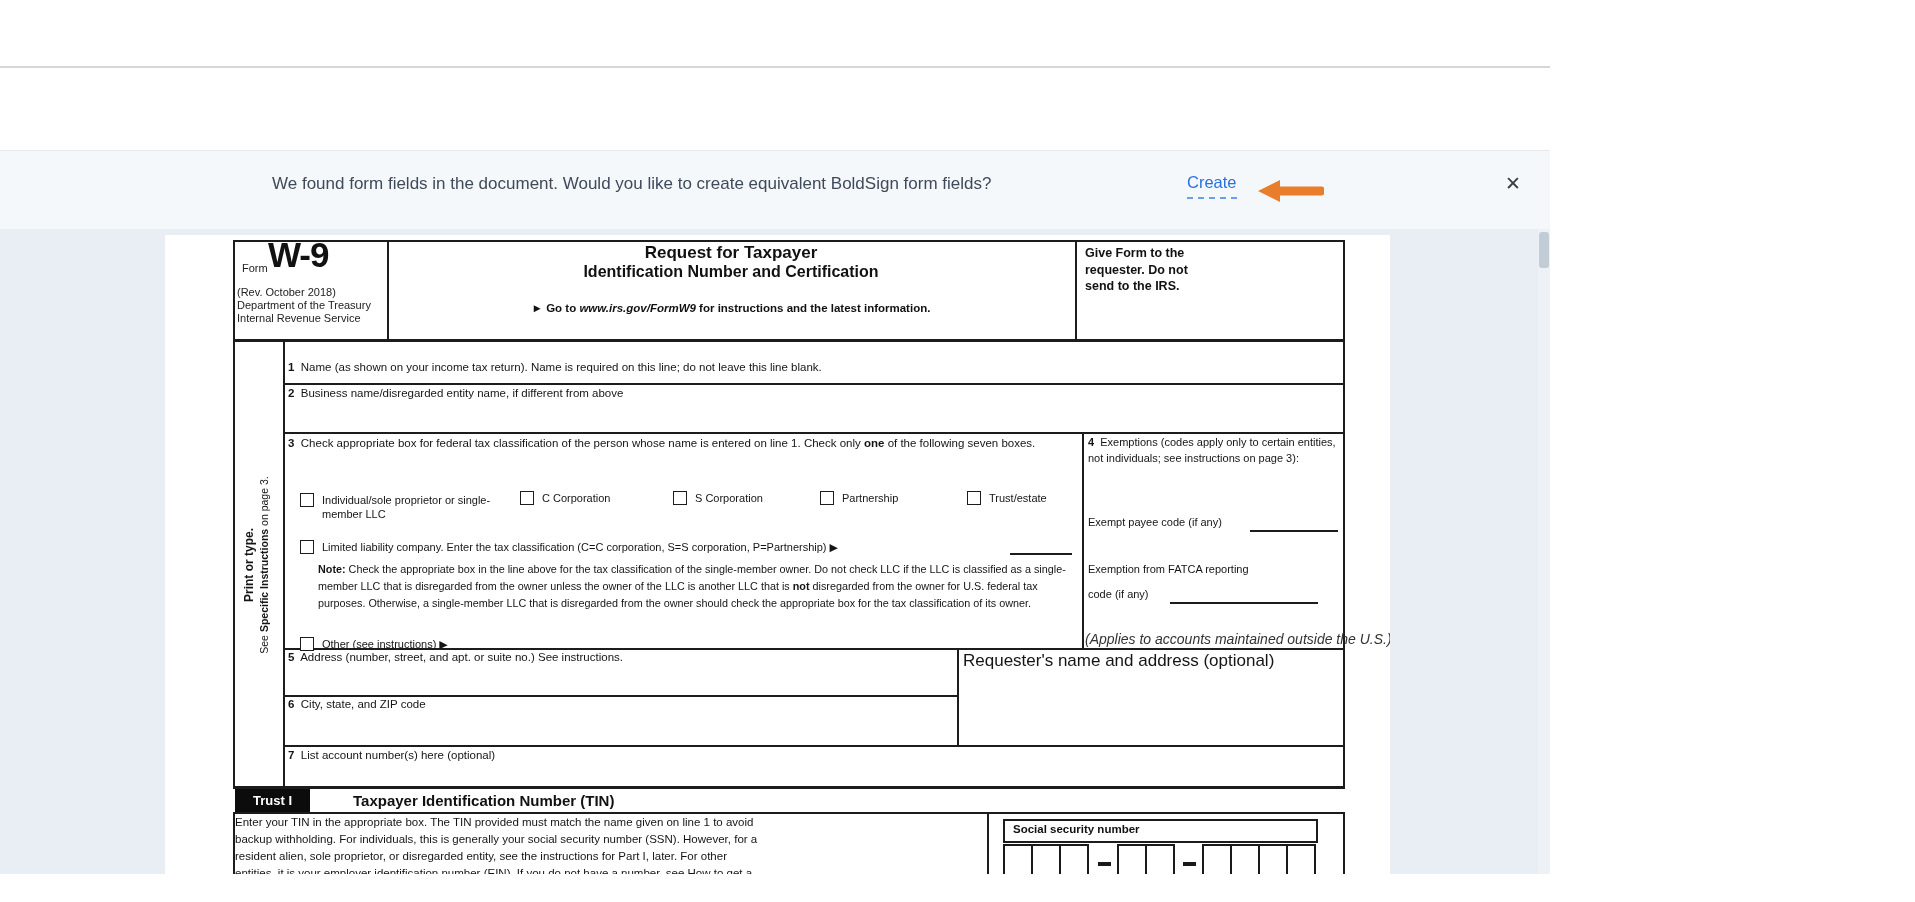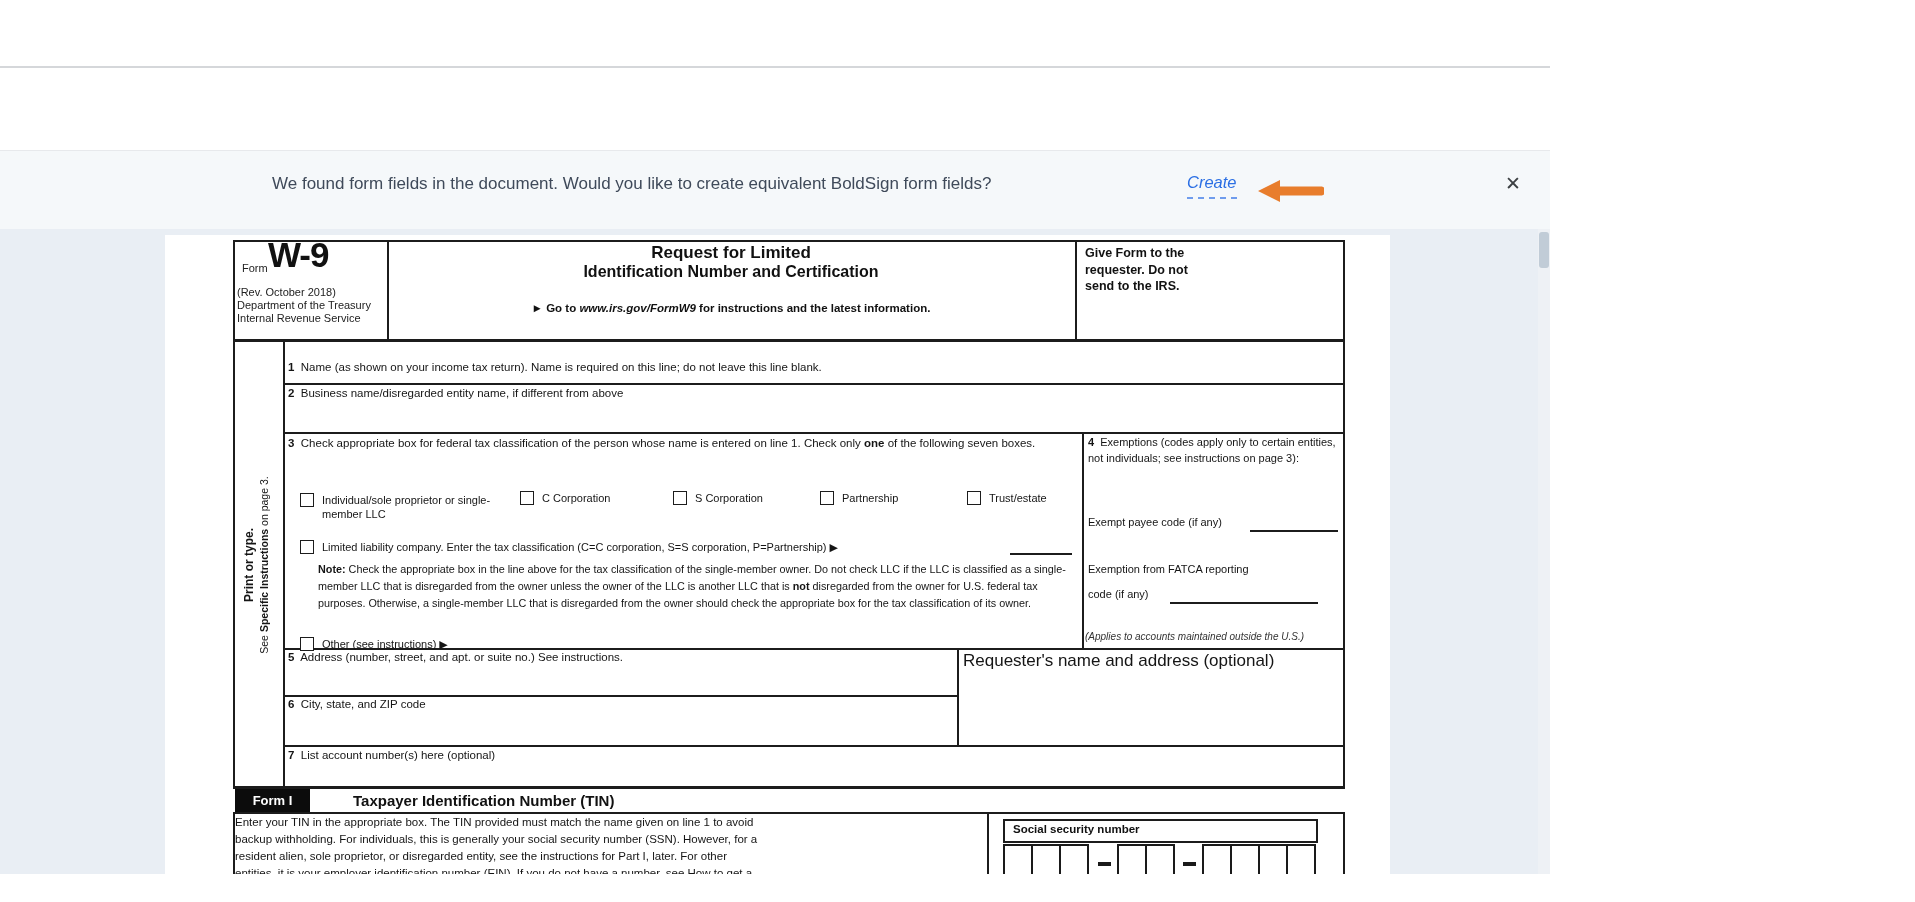--- a/index.html
+++ b/index.html
@@ -18,21 +18,21 @@
   .hdr-step { position:absolute; left:232px; top:91px; font-size:15px; color:#7a8494; }
   .hdr-doc { position:absolute; left:783px; top:90px; font-size:17px; font-weight:500; color:#22303f; }
   .preview-btn { position:absolute; left:1353px; top:88px; height:42px; width:240px; background:#fff;
     border:1.5px solid #78a3f0; border-radius:6px; color:#2b6fe4; font-size:17.5px; font-weight:600;
     font-family:"Liberation Sans", sans-serif; text-align:left; padding:0 0 0 33px; cursor:pointer; white-space:nowrap; overflow:hidden; }
 
   
   .banner { position:absolute; left:0; top:150px; width:1550px; height:79px; background:#f5f8fa; border-top:1px solid #e7e9ec; }
   .banner-msg { position:absolute; left:272px; top:23px; font-size:17px; color:#3f4a5a;text-align:right; }
   .banner-create { position:absolute; left:1187px; top:22px; font-size:16.5px; color:#2b6fe4; text-decoration:none;
-    border-bottom:2px dashed #6f9ced; padding-bottom:5px; cursor:pointer;font-style:italic; }
+    border-bottom:2px dashed #6f9ced; padding-bottom:5px; cursor:pointer; }
   .banner-arrow { position:absolute; left:1256px; top:27px; }
   .banner-close { position:absolute; left:1498px; top:18px; width:30px; height:30px; border:none; background:none;
     font-size:19px; color:#3c4043; cursor:pointer; line-height:30px; text-align:center; }
 
   
   .doc-area { position:absolute; left:0; top:229px; width:1550px; height:645px; background:#e9eef4; overflow:hidden; }
   .scroll-track { position:absolute; left:1538px; top:0; width:12px; height:645px; background:#eef1f5; }
   .scroll-thumb { position:absolute; left:1px; top:3px; width:10px; height:36px; background:#c1ccd7; border-radius:3px; cursor:pointer; }
 
   .page { position:absolute; left:165px; top:6px; width:1225px; height:639px; background:#ffffff; overflow:hidden; color:#111; }
@@ -123,21 +123,21 @@
         <div class="ln" style="left:68px;top:577px;width:1112px;height:2px"></div>
         <div class="ln" style="left:822px;top:579px;width:2px;height:60px"></div>
 
         <span class="fw" style="left:77px;top:27px">Form</span>
         <div class="w9-big">W-9</div>
         <span class="fw" style="left:72px;top:51px">(Rev. October 2018)</span>
         <span class="fw" style="left:72px;top:64px">Department of the Treasury</span>
         <span class="fw" style="left:72px;top:77px">Internal Revenue Service</span>
 
         <div class="ctr">
-          <div class="t1">Request for Limited</div>
+          <div class="t1">Request for Taxpayer</div>
           <div class="t2">Identification Number and Certification</div>
           <div class="goto"><span>► </span><span>Go to </span><span class="small-it">www.irs.gov/FormW9</span><span> for instructions and the latest information.</span></div>
         </div>
 
         <div class="give">
           <div>Give Form to the</div>
           <div>requester. Do not</div>
           <div>send to the IRS.</div>
         </div>
 
@@ -172,29 +172,29 @@
 
         <div class="cb" style="left:135px;top:402px"></div>
         <div class="cbl" style="left:157px;top:403px">Other (see instructions) ▶</div>
 
         <div class="fpara" style="left:923px;top:200px;width:250px;font-size:11px;line-height:15.5px"><b>4</b>&nbsp; <span>Exemptions (codes apply only to certain entities, not individuals; see instructions on page 3):</span></div>
         <div class="flabel" style="left:923px;top:281px;font-size:11px">Exempt payee code (if any)</div>
         <div class="uline" style="left:1085px;top:295px;width:88px"></div>
         <div class="flabel" style="left:923px;top:328px;font-size:11px">Exemption from FATCA reporting</div>
         <div class="flabel" style="left:923px;top:353px;font-size:11px">code (if any)</div>
         <div class="uline" style="left:1005px;top:367px;width:148px"></div>
-        <div class="flabel small-it" style="left:920px;top:396px;font-size:10px;color:#333">(Applies to accounts maintained outside the U.S.)</div>
+        <div class="flabel small-it" style="left:920px;top:396px;font-size:14px;color:#333">(Applies to accounts maintained outside the U.S.)</div>
 
         <div class="flabel" style="left:123px;top:416px"><b>5</b>&nbsp; <span>Address (number, street, and apt. or suite no.) See instructions.</span></div>
         <div class="flabel" style="left:798px;top:416px;font-size:17px">Requester's name and address (optional)</div>
         <div class="flabel" style="left:123px;top:463px"><b>6</b>&nbsp; <span>City, state, and ZIP code</span></div>
         <div class="flabel" style="left:123px;top:514px"><b>7</b>&nbsp; <span>List account number(s) here (optional)</span></div>
 
         <div class="part-band">
-          <div class="part-box">Form I</div>
+          <div class="part-box">Trust I</div>
           <div class="part-title">Taxpayer Identification Number (TIN)</div>
         </div>
 
         <div class="tin-line" style="top:581px">Enter your TIN in the appropriate box. The TIN provided must match the name given on line 1 to avoid</div>
         <div class="tin-line" style="top:598px">backup withholding. For individuals, this is generally your social security number (SSN). However, for a</div>
         <div class="tin-line" style="top:615px">resident alien, sole proprietor, or disregarded entity, see the instructions for Part I, later. For other</div>
         <div class="tin-line" style="top:632px">entities, it is your employer identification number (EIN). If you do not have a number, see How to get a</div>
 
         <div class="ssn-head">
             <span>Social security number</span>

